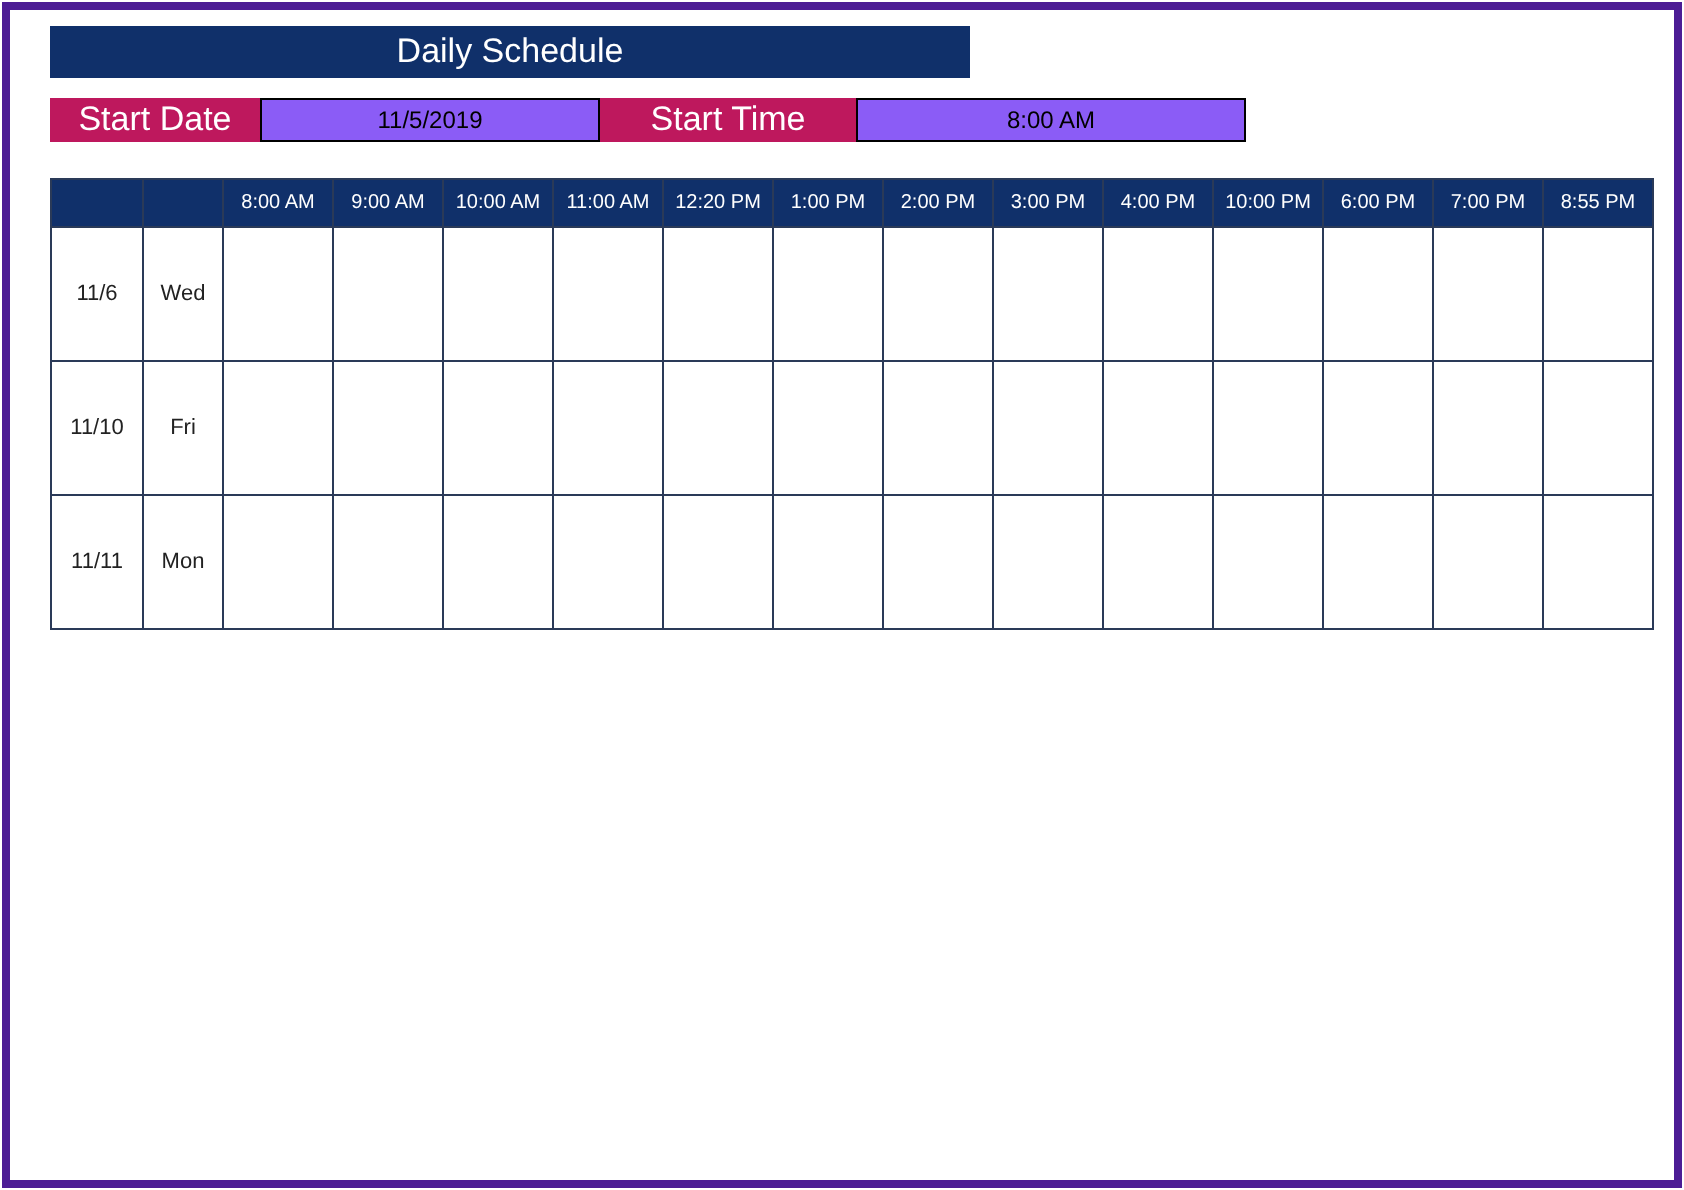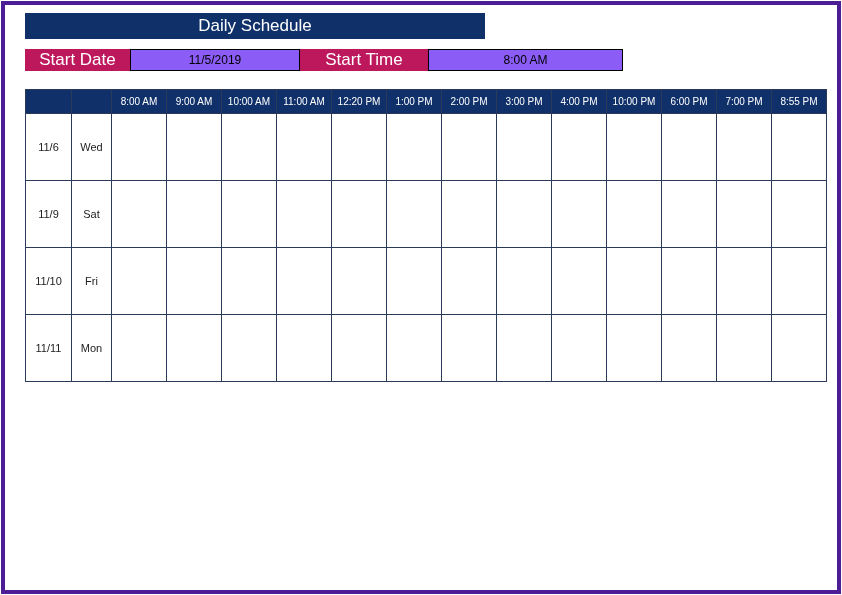--- a/index.html
+++ b/index.html
@@ -137,37 +137,20 @@
             <td></td>
             <td></td>
             <td></td>
             <td></td>
             <td></td>
             <td></td>
             <td></td>
             <td></td>
         </tr>
         <tr>
-          <td class="date-cell">11/9</td>
-          <td class="day-cell">Sat</td>
-          <td></td>
-            <td></td>
-            <td></td>
-            <td></td>
-            <td></td>
-            <td></td>
-            <td></td>
-            <td></td>
-            <td></td>
-            <td></td>
-            <td></td>
-            <td></td>
-            <td></td>
-        </tr>
-        <tr>
           <td class="date-cell">11/10</td>
           <td class="day-cell">Fri</td>
           <td></td>
             <td></td>
             <td></td>
             <td></td>
             <td></td>
             <td></td>
             <td></td>
             <td></td>

